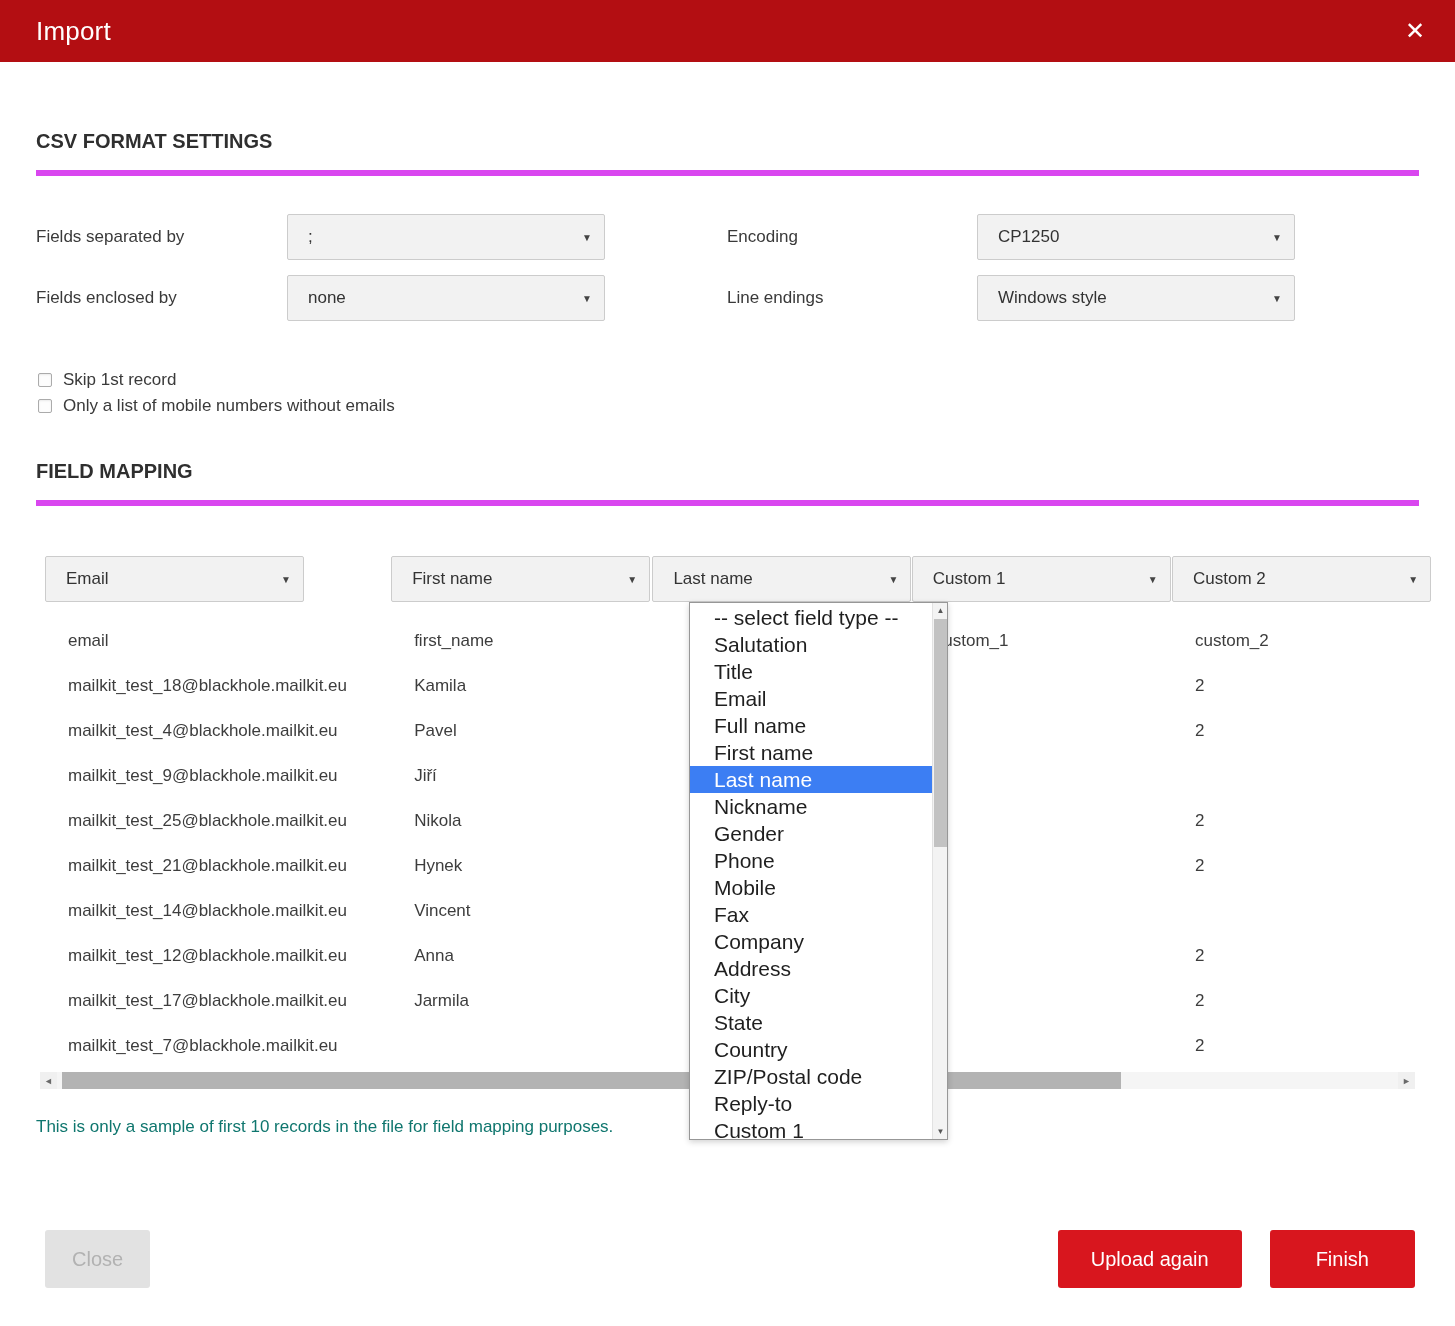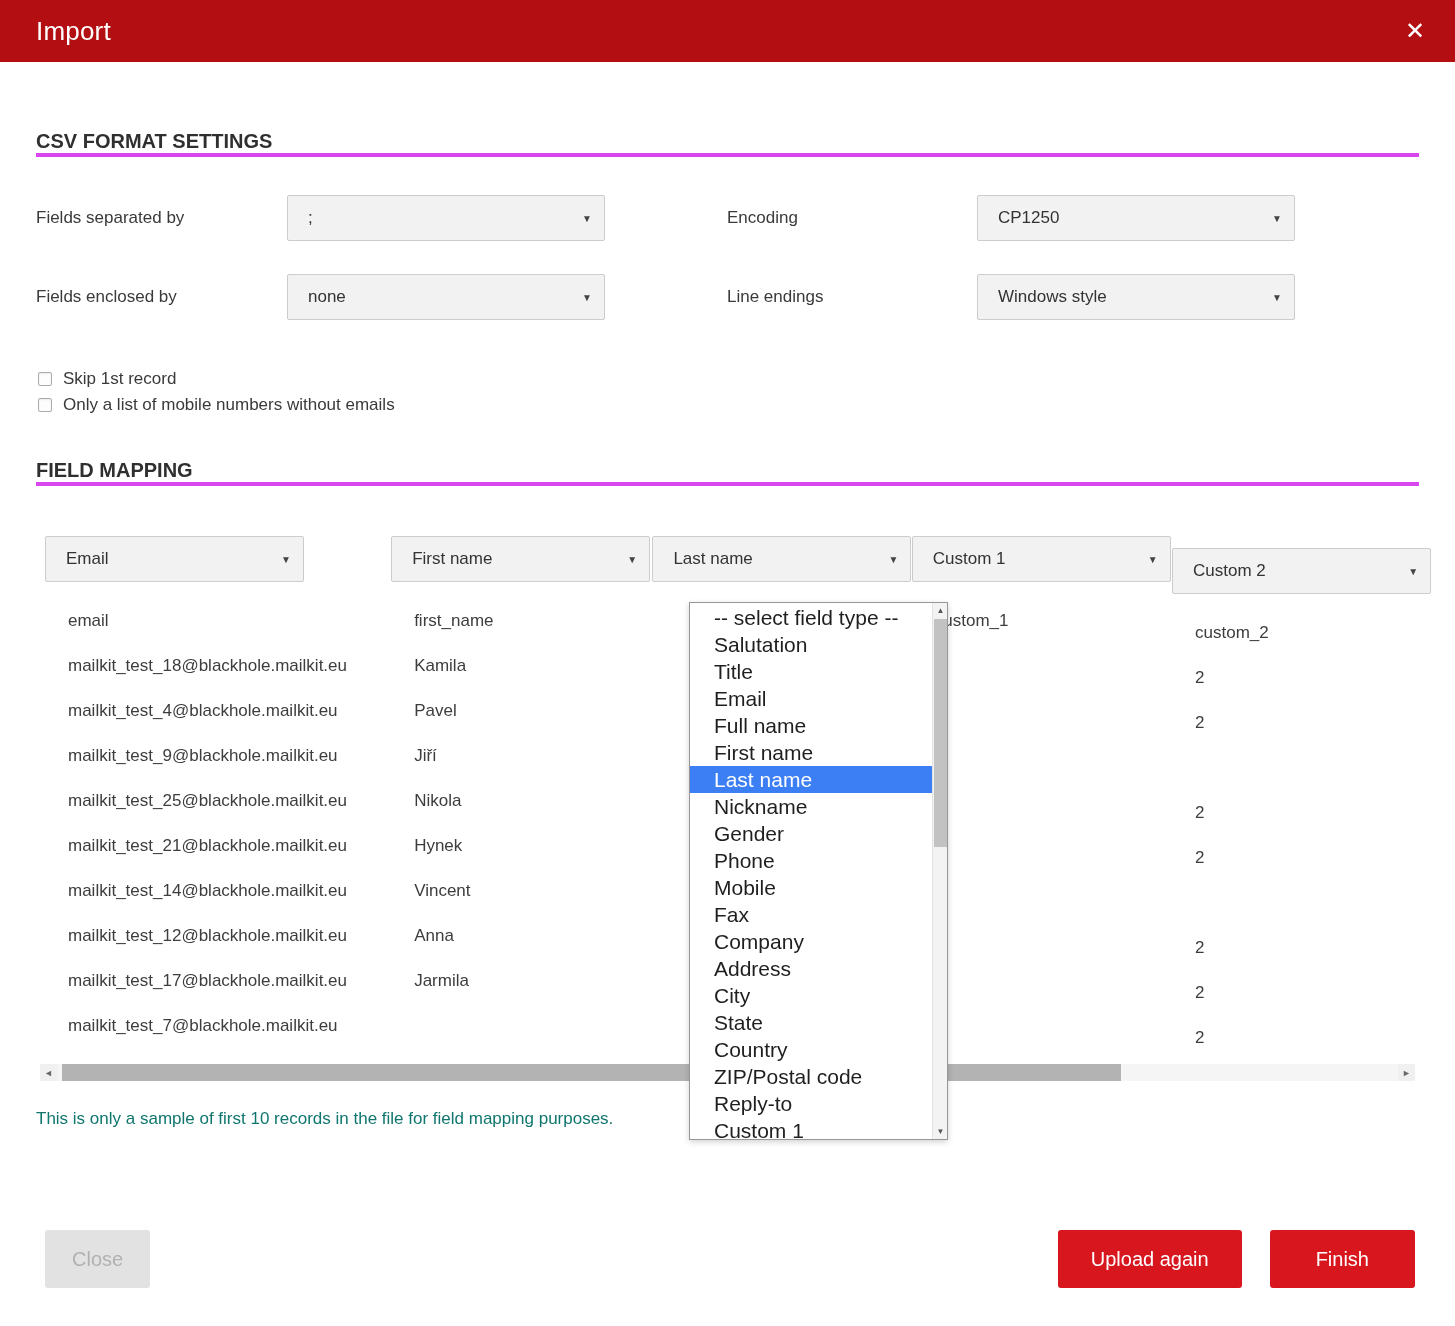--- a/index.html
+++ b/index.html
@@ -13,29 +13,29 @@
     height:62px; background:var(--header-red,#b30e12); color:#fff;
     display:flex; align-items:center; justify-content:space-between;
     padding:0 30px 0 36px;
   }
   .titlebar h1 { margin:0; font-size:26px; font-weight:400; letter-spacing:.2px; }
   .close-x { font-size:24px; line-height:1; cursor:pointer; color:#fff; }
 
   
   .section-title {
     margin:67px 36px 0 36px; font-size:20px; font-weight:600; color:#2f2f2f;
-    border-bottom:4px solid #d946ef; line-height:24px;
+    padding-bottom:17px; border-bottom:6px solid #d946ef; line-height:24px;
   }
   .section-title.fm { margin-top:40px; }
 
   
   .form-grid {
     margin:38px 0 0 36px;
     display:grid; grid-template-columns:251px 318px 122px 250px 318px;
-    row-gap:33px; align-items:center;
+    row-gap:15px; align-items:center;
   }
   .field-label { font-size:17px; color:#3a3a3a; }
 
   .select {
     position:relative; height:46px; background:#f2f2f2; border:1px solid #cccccc;
     border-radius:2px; display:flex; align-items:center;
     padding:0 34px 0 20px; font-size:17px; color:#333; cursor:pointer;
     white-space:nowrap;
   }
   .select .arrow {
@@ -49,21 +49,21 @@
   .checkbox {
     width:14px; height:14px; border:1px solid #ababab; background:#fdfdfd;
     border-radius:2px; margin-right:11px; flex:0 0 auto;
     box-shadow:inset 0 1px 2px rgba(0,0,0,.08);
   }
 
   
   .mapping { margin:50px 0 0 45px; overflow:hidden; }
   .mcols { display:flex; align-items:flex-start; }
   .mcol-0 { width:367px; } .mcol-1 { width:277px; } .mcol-2 { width:275px; }
-  .mcol-3 { width:276px; } .mcol-4 { width:300px;margin-top:12px; }
+  .mcol-3 { width:276px; } .mcol-4 { width:300px; }
   .msel { width:259px; margin-bottom:16px; }
   .cell {
     height:45px; display:flex; align-items:center; padding-left:23px;
     font-size:17px; color:#3d3d3d; white-space:nowrap;
   }
 
   
   .hscroll {
     margin:4px 40px 0 40px; height:17px; display:flex; background:#f5f5f5;
   }

